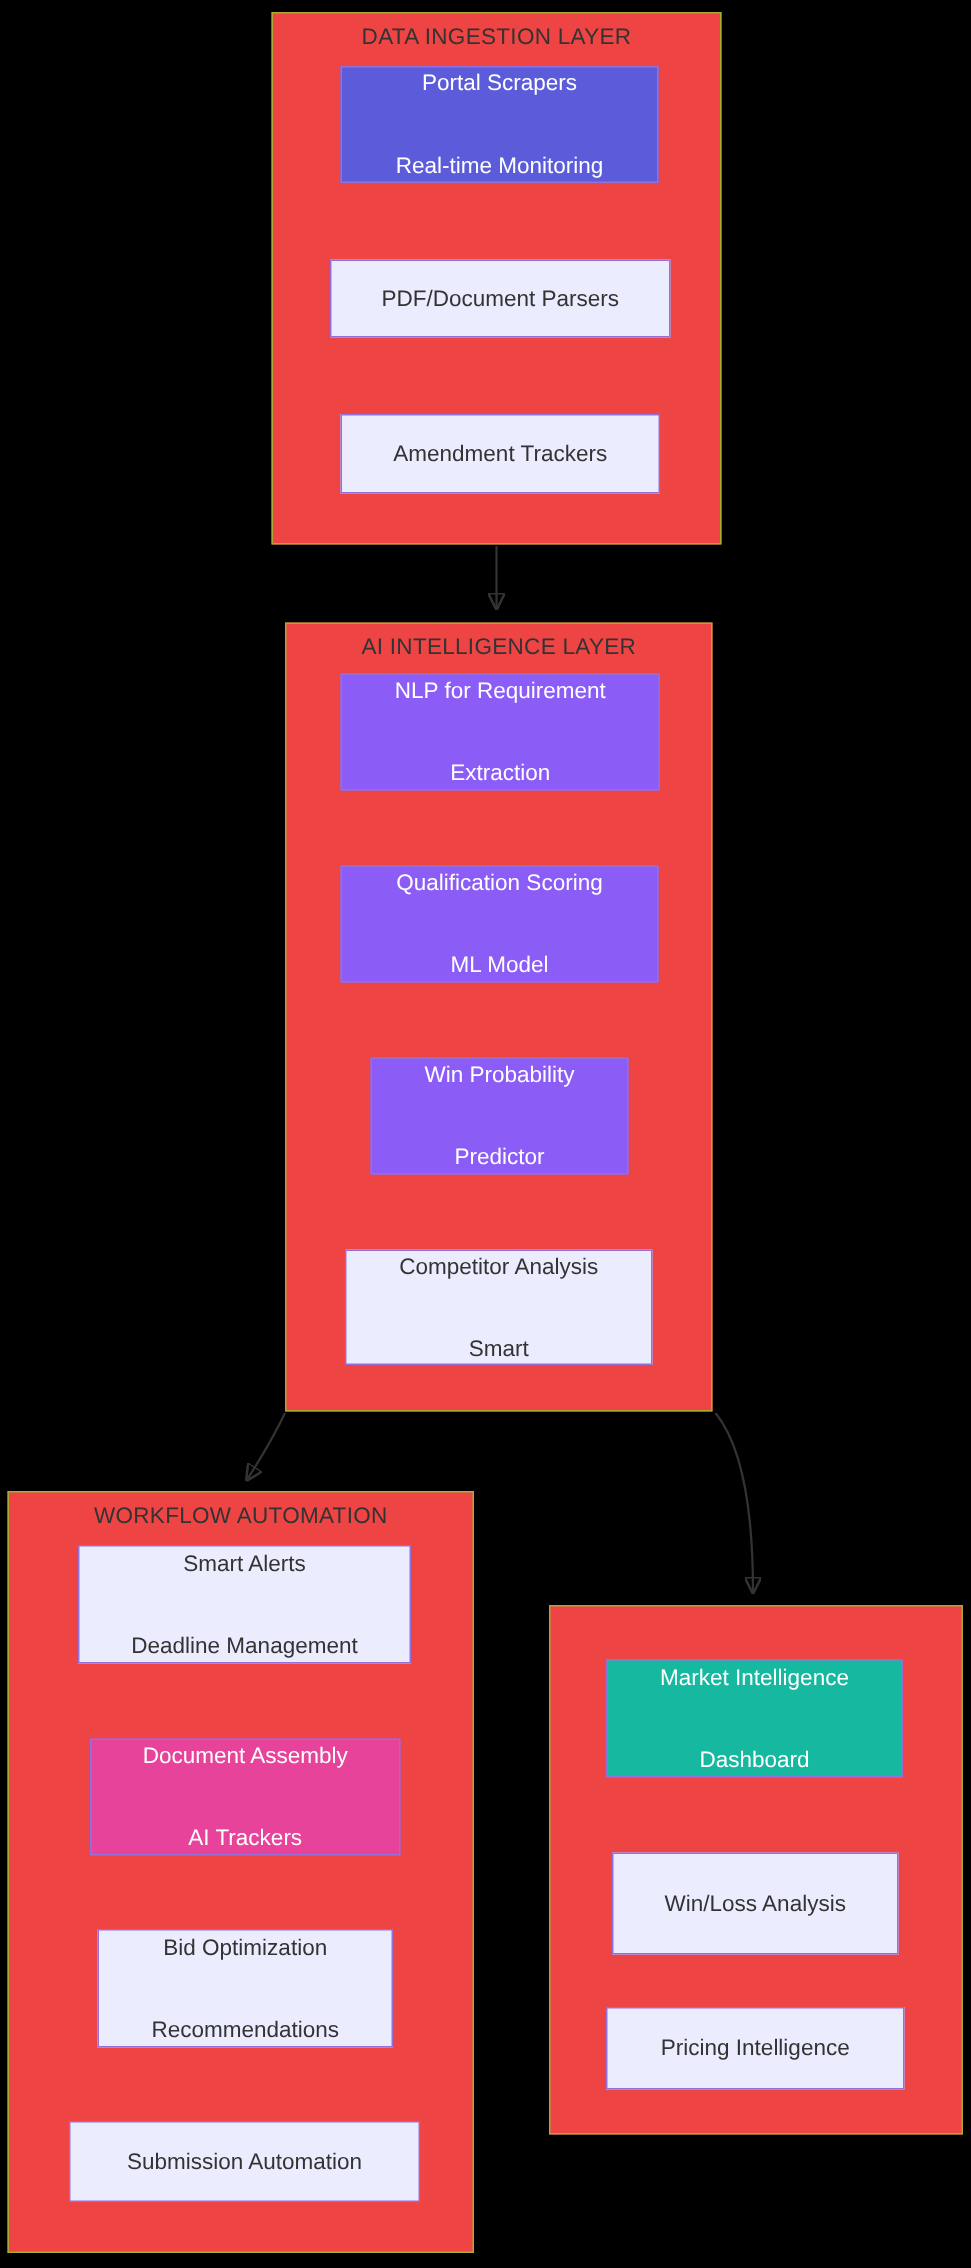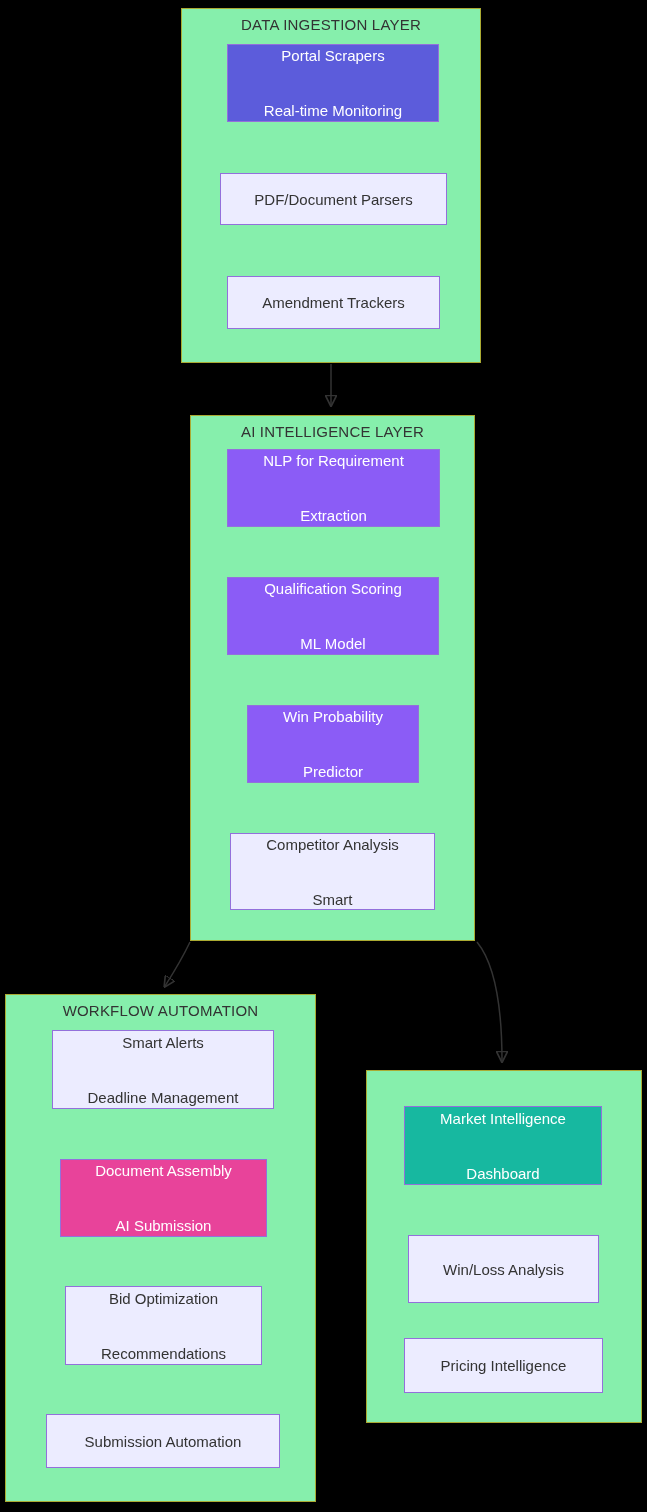--- a/index.html
+++ b/index.html
@@ -7,21 +7,21 @@
     width: 647px; height: 1512px;
     background: #000000;
     font-family: "Liberation Sans", sans-serif;
     position: relative;
     overflow: hidden;
   }
   .stage { position: absolute; left: 0; top: 0; width: 647px; height: 1512px; }
 
   .cluster {
     position: absolute;
-    background: #86efac;
+    background: #ef4444;
     border: 1px solid #aaaa33;
     box-sizing: border-box;
   }
   .cluster-title {
     position: absolute;
     top: 7px; left: 0; right: 0;
     text-align: center;
     color: #333333;
     font-size: 15px;
     font-weight: 400;
@@ -106,21 +106,21 @@
   </div>
 
   <div class="cluster" style="left:5px; top:994px; width:311px; height:508px;">
     <div class="cluster-title">WORKFLOW AUTOMATION</div>
     <div class="node" style="left:46px; top:35px; width:222px; height:79px;">
       <span>Smart Alerts</span>
       <span>Deadline Management</span>
     </div>
     <div class="node pink" style="left:54px; top:164px; width:207px; height:78px;">
       <span>Document Assembly</span>
-      <span>AI Submission</span>
+      <span>AI Trackers</span>
     </div>
     <div class="node" style="left:59px; top:291px; width:197px; height:79px;">
       <span>Bid Optimization</span>
       <span>Recommendations</span>
     </div>
     <div class="node" style="left:40px; top:419px; width:234px; height:54px;">
       <span>Submission Automation</span>
     </div>
   </div>
 

